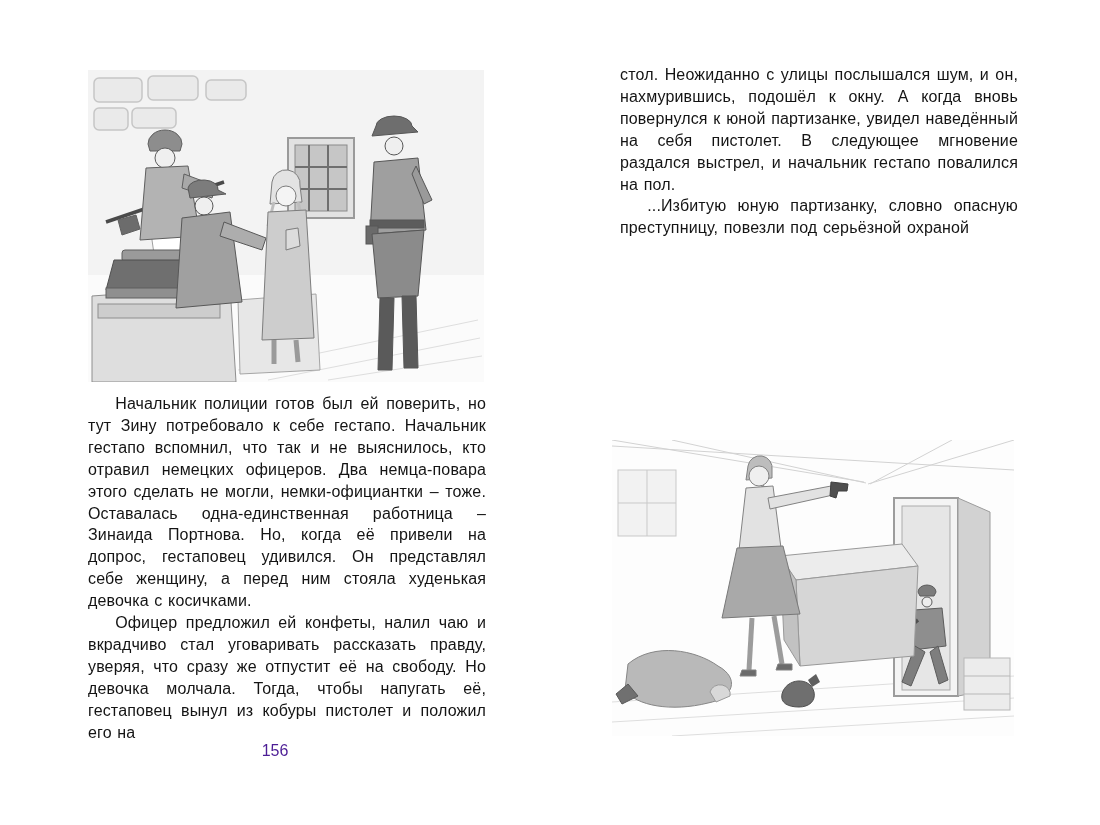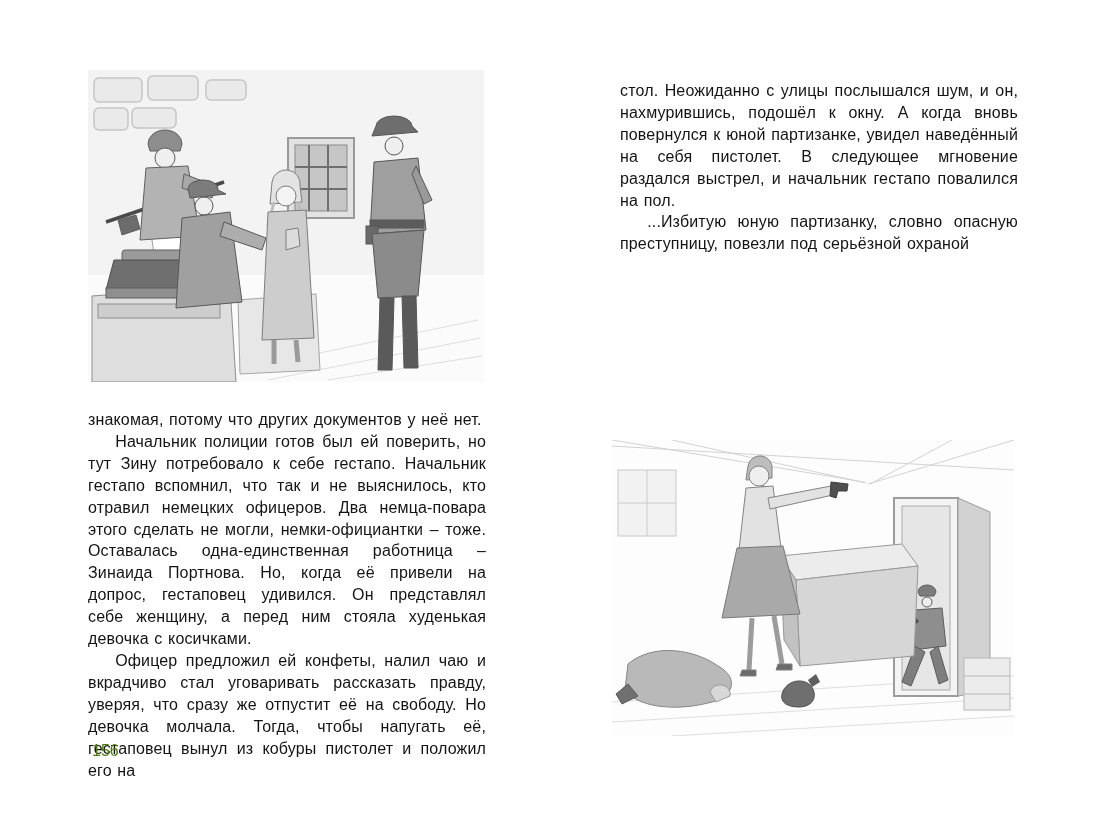--- a/index.html
+++ b/index.html
@@ -16,47 +16,46 @@
     font-family: "Liberation Sans", sans-serif;
     color: #141414;
   }
   .page-text {
     position: absolute;
     font-size: 16px;
     line-height: 21.9px;
     letter-spacing: 0.15px;
     text-align: justify;
     word-spacing: 1px;
-    margin-top: 16px;
   }
   .page-text p {
     margin: 0;
     padding: 0;
   }
   .page-text p.indent {
     text-indent: 1.7em;
   }
   .left-text {
     left: 88px;
     top: 393px;
     width: 398px;
   }
   .right-text {
     left: 620px;
     top: 64px;
     width: 398px;
   }
   .folio {
     position: absolute;
-    left: 92px;
+    left: 76px;
     top: 742px;
     width: 398px;
-    text-align: left;
+    text-align: center;
     font-size: 16px;
-    color: #4d7c0f;
+    color: #4c1d95;
   }
   .illustration {
     position: absolute;
   }
   .left-illustration {
     left: 88px;
     top: 70px;
     width: 396px;
     height: 312px;
   }
@@ -146,21 +145,20 @@
         <rect x="278" y="156" width="12" height="18" fill="#6a6a6a"></rect>
         <path d="M284 164 L336 160 L330 226 L290 228 Z" fill="#8b8b8b"></path>
         <path d="M292 228 L306 228 L304 300 L290 300 Z" fill="#5a5a5a"></path>
         <path d="M314 226 L328 226 L330 298 L316 298 Z" fill="#5a5a5a"></path>
         <path d="M328 96 L344 130 L336 134 L324 104 Z" fill="#9a9a9a"></path>
       </g>
     </svg>
   </div>
 
   <div class="page-text left-text">
-    <p>знакомая, потому что других документов у неё нет.</p>
     <p class="indent">Начальник полиции готов был ей поверить, но тут Зину потребовало к себе гестапо. Начальник гестапо вспомнил, что так и не выяснилось, кто отравил немецких офицеров. Два немца-повара этого сделать не могли, немки-официантки – тоже. Оставалась одна-единственная работница – Зинаида Портнова. Но, когда её привели на допрос, гестаповец удивился. Он представлял себе женщину, а перед ним стояла худенькая девочка с косичками.</p>
     <p class="indent">Офицер предложил ей конфеты, налил чаю и вкрадчиво стал уговаривать рассказать правду, уверяя, что сразу же отпустит её на свободу. Но девочка молчала. Тогда, чтобы напугать её, гестаповец вынул из кобуры пистолет и положил его на</p>
   </div>
 
   <div class="folio">156</div>
 
   <div class="page-text right-text">
     <p>стол. Неожиданно с улицы послышался шум, и он, нахмурившись, подошёл к окну. А когда вновь повернулся к юной партизанке, увидел наведённый на себя пистолет. В следующее мгновение раздался выстрел, и начальник гестапо повалился на пол.</p>
     <p class="indent">...Избитую юную партизанку, словно опасную преступницу, повезли под серьёзной охраной</p>
   </div>

